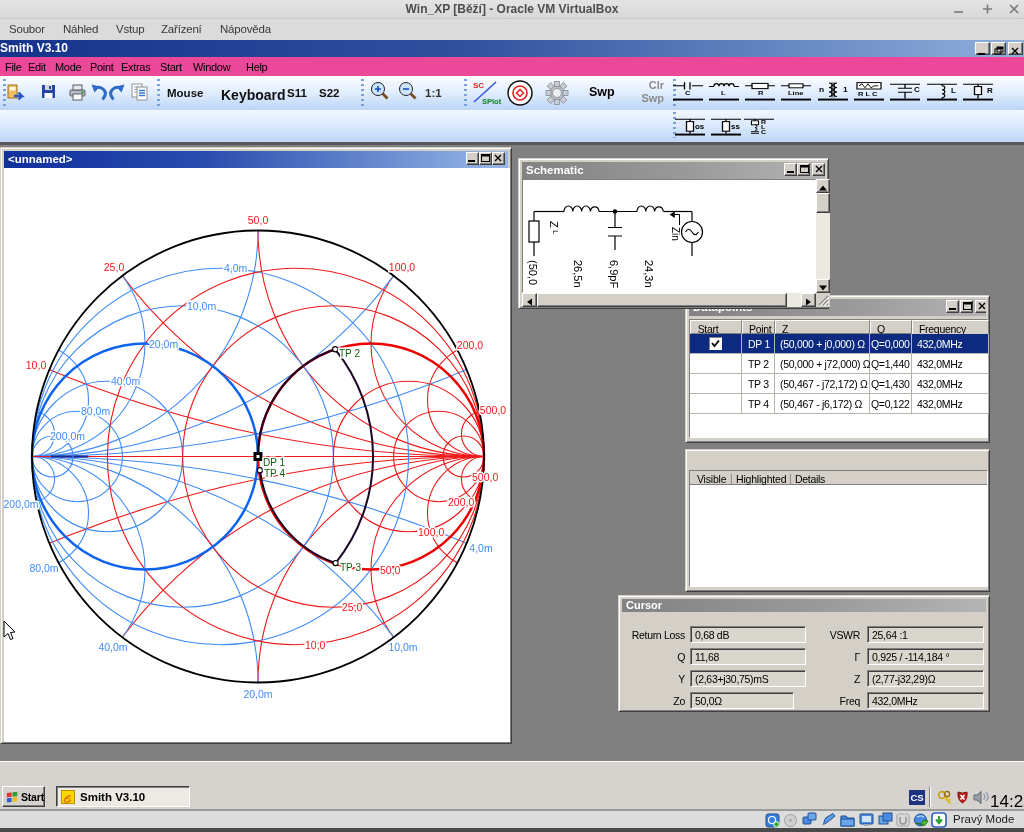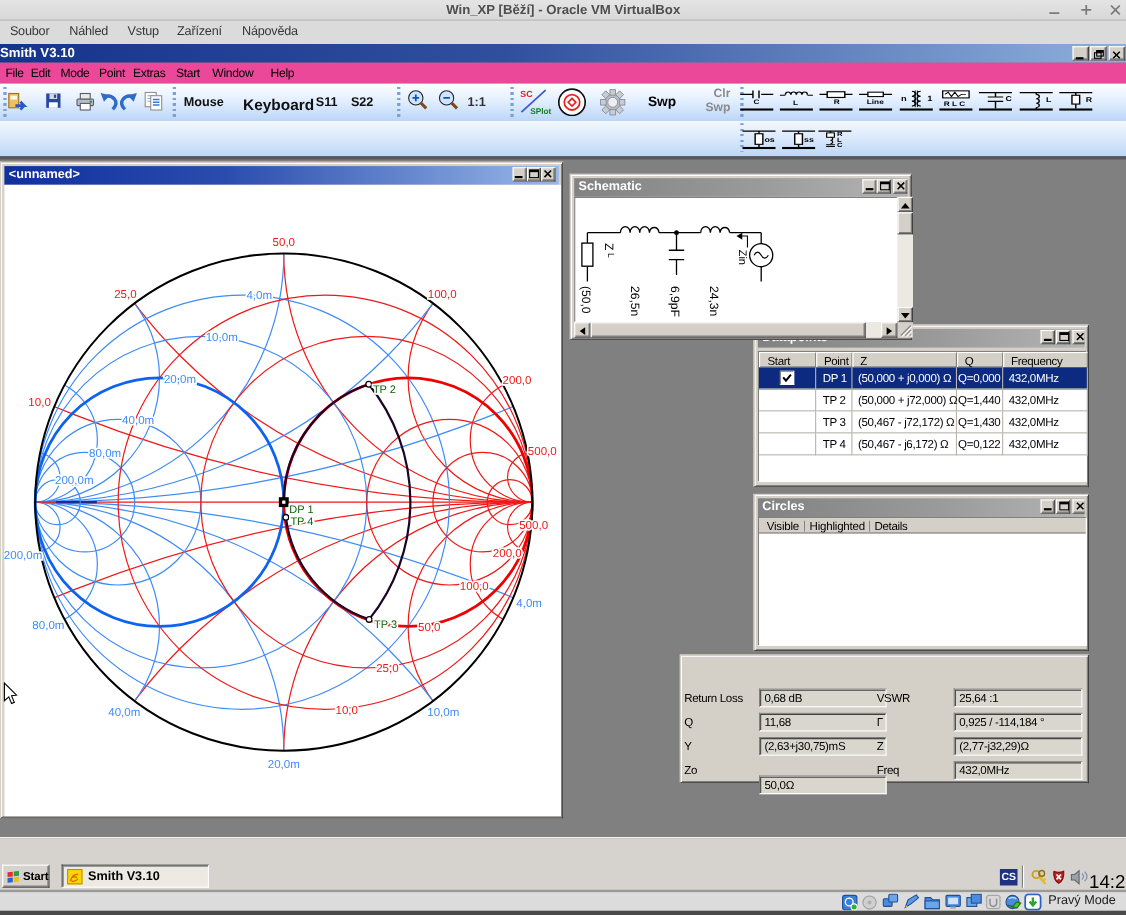--- a/index.html
+++ b/index.html
@@ -8,21 +8,21 @@
  box-shadow:inset 1px 1px 0 #fff,inset -1px -1px 0 #808080}
 .tb{position:absolute;left:3px;right:3px;top:3px;height:17px;color:#fff;font-weight:bold;
  font-size:11.5px;padding:2px 12px 0 4px;overflow:hidden}
 .tba{background:linear-gradient(90deg,#10309c 0%,#2a4cae 40%,#98b8e8 100%)}
 .tbi{background:linear-gradient(90deg,#828282 0%,#9a9a9a 55%,#b4b4b4 100%)}
 .wbtn{position:absolute;top:2px;width:15px;height:13px;background:#D4D0C8;
  border:1px solid;border-color:#fff #404040 #404040 #fff;box-shadow:inset -1px -1px 0 #808080}
 .fld{position:absolute;height:17px;background:#d9d6cd;border:1px solid;
  border-color:#808080 #fff #fff #808080;box-shadow:inset 1px 1px 0 #404040;
  font-size:10.5px;letter-spacing:-0.3px;color:#000;padding:2px 0 0 4px}
-.lbl{position:absolute;font-size:10.5px;letter-spacing:-0.3px;color:#000;text-align:left}
+.lbl{position:absolute;font-size:10.5px;letter-spacing:-0.3px;color:#000;text-align:right}
 .hdrcell{position:absolute;background:#D4D0C8;border:1px solid;border-color:#fff #808080 #808080 #fff;
  font-size:10.5px;letter-spacing:-0.3px;padding:2px 16px 0 6px;color:#000}
 svg text{font-family:"Liberation Sans",sans-serif}
 </style></head><body>
 
 <div class="abs" style="left:0;top:0;width:1024px;height:19px;background:linear-gradient(#e4e4e4,#d8d8d8);border-bottom:1px solid #c8c8c8">
  <div class="abs" style="left:0;top:2px;width:100%;text-align:center;font-size:12px;font-weight:bold;color:#4e4e4e">Win_XP [Běží] - Oracle VM VirtualBox</div>
  <svg class="abs" style="left:950;top:0" width="74" height="19">
   <g stroke="#7a7a7a" stroke-width="1.6" fill="none">
    <path d="M4 12 h9"></path>
@@ -496,58 +496,47 @@
 <div class="abs" style="left:279px;top:0;width:15px;height:14px;background:#d4d0c8;border:1px solid;border-color:#fff #404040 #404040 #fff;box-shadow:inset -1px -1px 0 #808080"><svg width="13" height="12">
           <path d="M9 6 L4 2.5 L4 9.5 Z" fill="#000"></path>
         </svg></div>
 </div>
 <div class="abs" style="left:297px;top:134px;width:14px;height:14px;background:#d4d0c8"><svg width="14" height="14">
         <path d="M12 3 L3 12 M12 7 L7 12 M12 11 L11 12" stroke="#909090" stroke-width="1.4"></path>
         <path d="M13 4 L4 13 M13 8 L8 13 M13 12 L12 13" stroke="#fff" stroke-width="1"></path>
       </svg></div>
 </div>
 <div class="win" style="left:685px;top:449px;width:305px;height:143px">
-<div class="tb tbi">Circles
-<div class="wbtn" style="left:257px;top:1px;width:13px"><svg width="13" height="11">
-          <rect x="2" y="7" width="7" height="2" fill="#000"></rect>
-        </svg></div>
-<div class="wbtn" style="left:271px;top:1px;width:13px"><svg width="13" height="11">
-          <rect x="2.5" y="1.5" width="8" height="7" fill="none" stroke="#000"></rect>
-          <rect x="2.5" y="1.5" width="8" height="2" fill="#000"></rect>
-        </svg></div>
-<div class="wbtn" style="left:286px;top:1px;width:13px"><svg width="13" height="11">
-          <path d="M3 2 L9 8 M9 2 L3 8" stroke="#000" stroke-width="1.4"></path>
-        </svg></div>
-</div>
 <div class="abs" style="left:3px;top:20px;width:299px;height:117px;background:#fff;border:1px solid;border-color:#808080 #fff #fff #808080">
 <div class="abs" style="left:0;top:0;width:297px;height:14px;background:#d4d0c8;border-bottom:1px solid #808080;font-size:10.5px;letter-spacing:-0.2px">
  <span class="abs" style="left:7px;top:2px">Visible</span>
  <span class="abs" style="left:40px;top:1px;color:#808080">|</span>
  <span class="abs" style="left:46px;top:2px">Highlighted</span>
  <span class="abs" style="left:99px;top:1px;color:#808080">|</span>
  <span class="abs" style="left:105px;top:2px;letter-spacing:-0.3px">Details</span>
 </div>
     </div>
 </div>
 <div class="win" style="left:618px;top:595px;width:372px;height:117px">
+<div class="tb tbi" style="height:13px;font-size:11px;padding-top:0px">Cursor</div>
 <div class="abs" style="left:3px;top:16px;width:366px;height:98px">
 <div class="lbl" style="left:0px;top:17px;width:63px">Return Loss</div>
 <div class="fld" style="left:68px;top:14px;width:116px">0,68 dB</div>
 <div class="lbl" style="left:175px;top:17px;width:63px">VSWR</div>
 <div class="fld" style="left:245px;top:14px;width:117px">25,64 :1</div>
 <div class="lbl" style="left:0px;top:39px;width:63px">Q</div>
 <div class="fld" style="left:68px;top:36px;width:116px">11,68</div>
 <div class="lbl" style="left:175px;top:39px;width:63px">Γ</div>
 <div class="fld" style="left:245px;top:36px;width:117px">0,925 / -114,184 °</div>
 <div class="lbl" style="left:0px;top:61px;width:63px">Y</div>
 <div class="fld" style="left:68px;top:58px;width:116px">(2,63+j30,75)mS</div>
 <div class="lbl" style="left:175px;top:61px;width:63px">Z</div>
 <div class="fld" style="left:245px;top:58px;width:117px">(2,77-j32,29)Ω</div>
 <div class="lbl" style="left:0px;top:83px;width:63px">Zo</div>
-<div class="fld" style="left:68px;top:93px;width:116px">50,0Ω</div>
+<div class="fld" style="left:68px;top:80px;width:104px">50,0Ω</div>
 <div class="lbl" style="left:175px;top:83px;width:63px">Freq</div>
 <div class="fld" style="left:245px;top:80px;width:117px">432,0MHz</div>
 </div>
   </div>
 
 <div class="abs" style="left:0;top:761px;width:1024px;height:1px;background:#fff"></div>
 <div class="abs" style="left:0;top:762px;width:1024px;height:47px;background:#d6d3ce"></div>
 
 <div class="abs" style="left:2px;top:786px;width:43px;height:21px;background:#d6d3ce;border:1px solid;border-color:#fff #404040 #404040 #fff;box-shadow:inset -1px -1px 0 #808080">
  <svg class="abs" style="left:3px;top:3px" width="13" height="13" viewBox="0 0 15 15">

